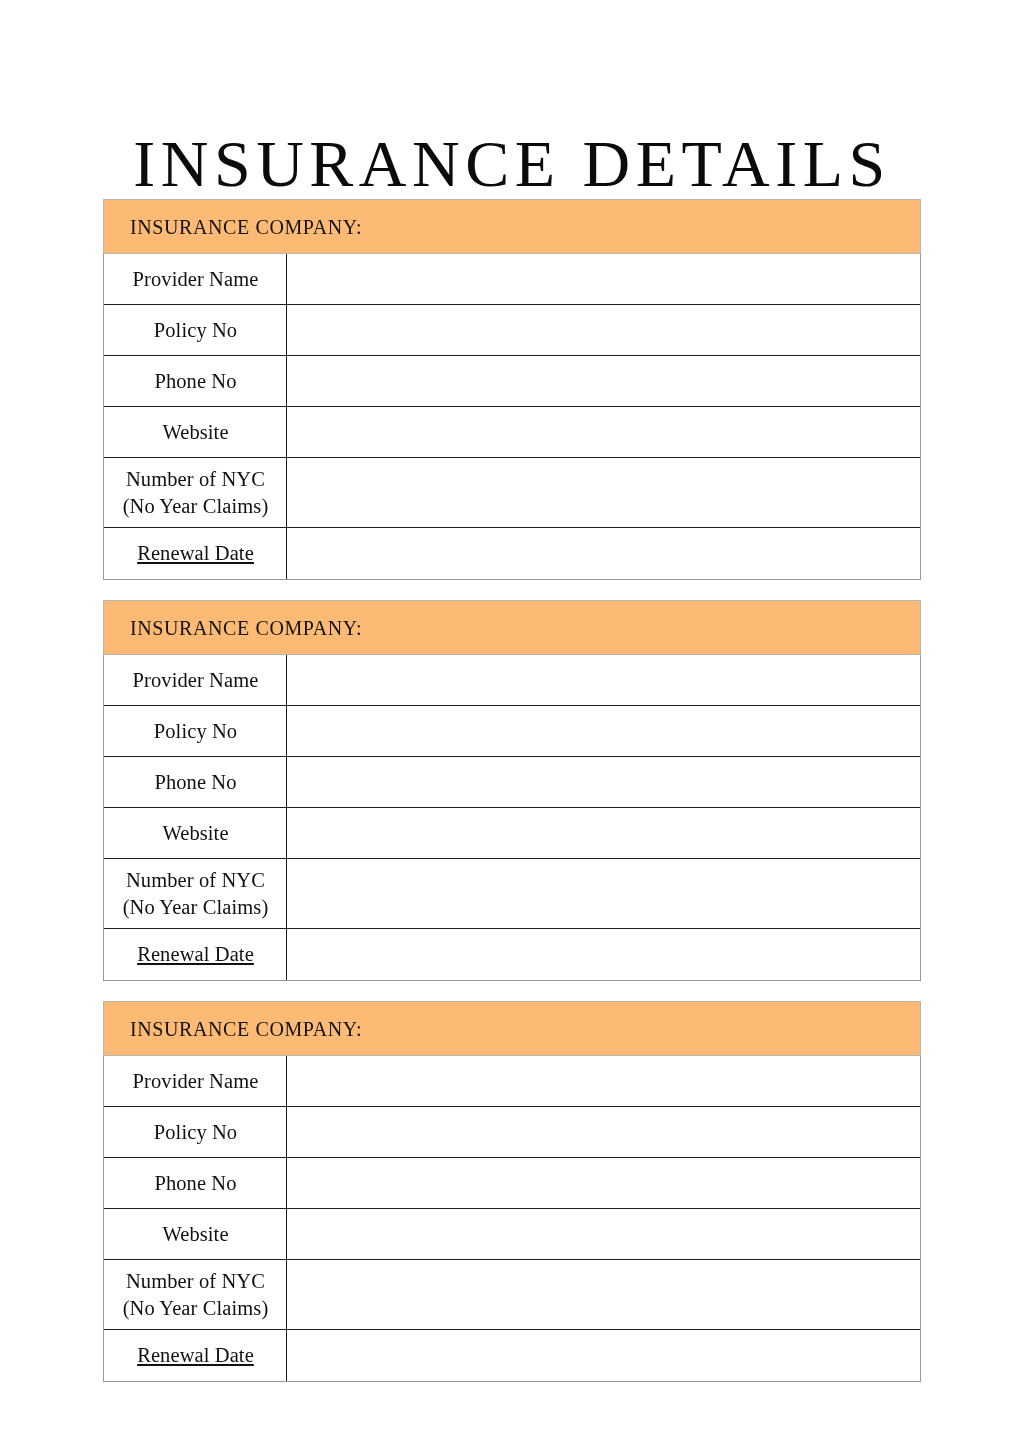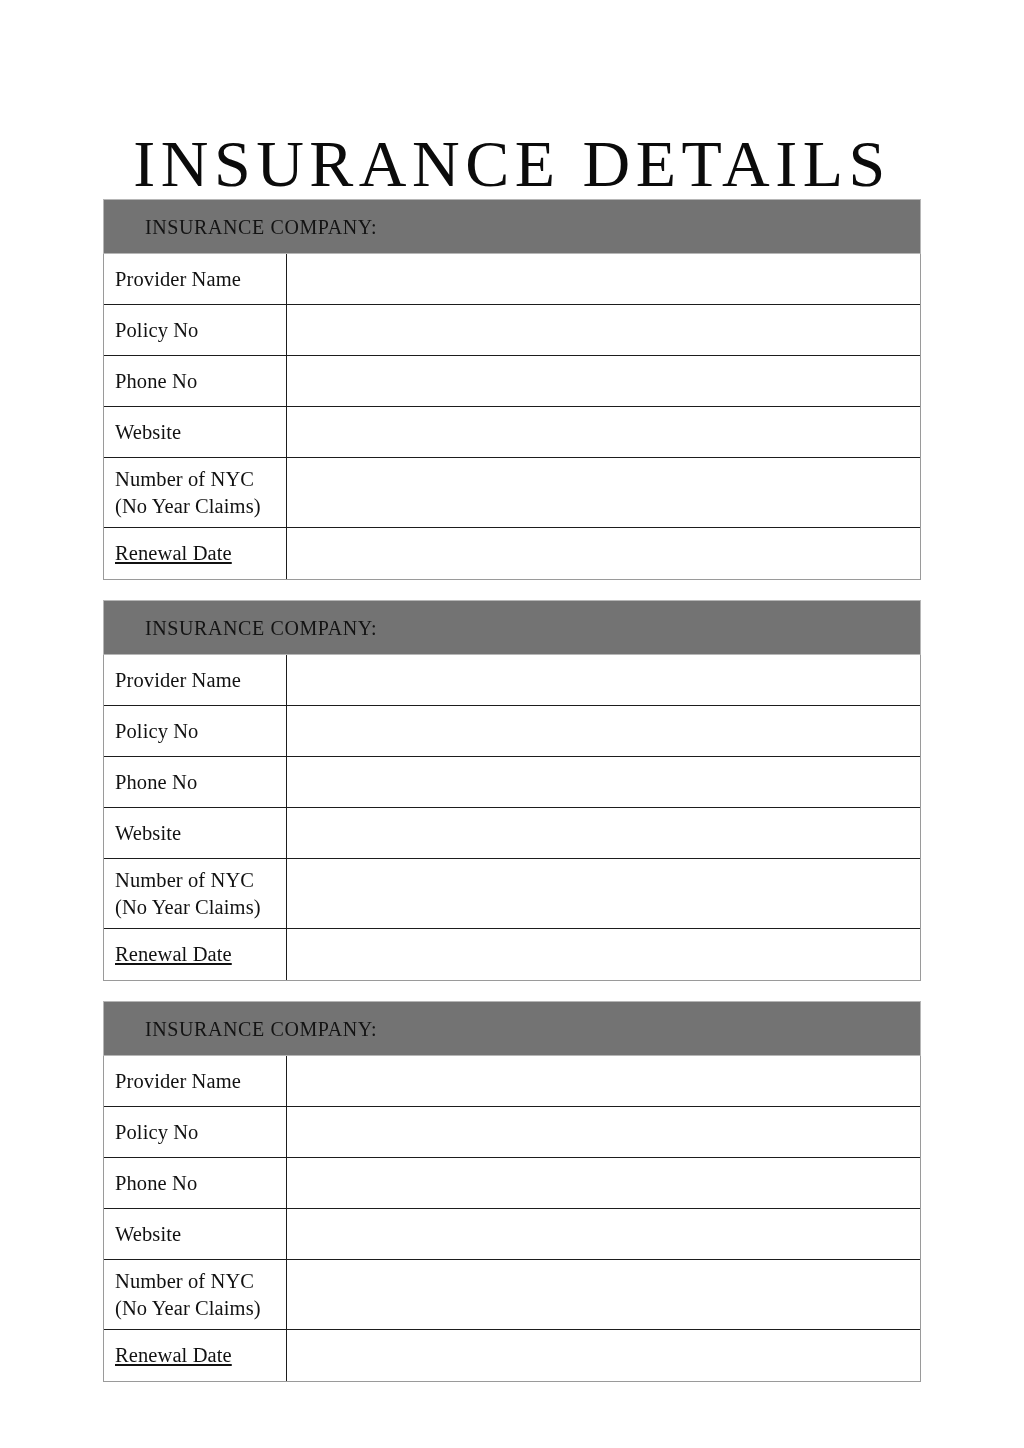--- a/index.html
+++ b/index.html
@@ -52,25 +52,25 @@
     border-collapse: separate;
     border-spacing: 0;
     box-sizing: border-box;
   }
   .ins-table:last-child { margin-bottom: 0; }
 
   
   .ins-header {
     box-sizing: border-box;
     height: 55px;
-    background: #737373;
+    background: #fdba74;
     border: 1px solid #b6b6b6;
     display: flex;
     align-items: center;
-    padding-left: 41px;
+    padding-left: 26px;
   }
   .ins-header-label {
     font-family: "Liberation Serif", "DejaVu Serif", serif;
     font-size: 20px;
     line-height: 24px;
     font-weight: 400;
     letter-spacing: 0.6px;
     color: #131313;
   }
 
@@ -81,20 +81,21 @@
     border-right: 1px solid #9a9a9a;
     border-bottom: 1px solid #9a9a9a;
     background: #ffffff;
   }
 
   .ins-row {
     display: flex;
     box-sizing: border-box;
     min-height: 51px;
     border-bottom: 1.6px solid #1d1d1d;
+    text-align: center;
   }
   .ins-row:last-child {
     border-bottom: none;
     text-decoration: underline;
   }
   .ins-row.tall {
     min-height: 70px;
   }
 
   .cell-label {

